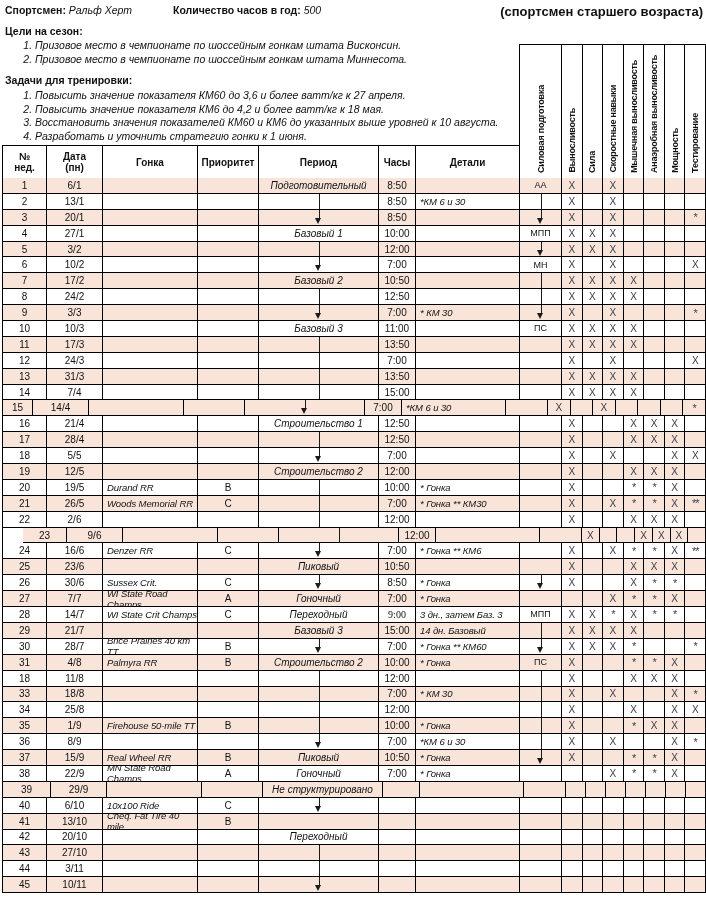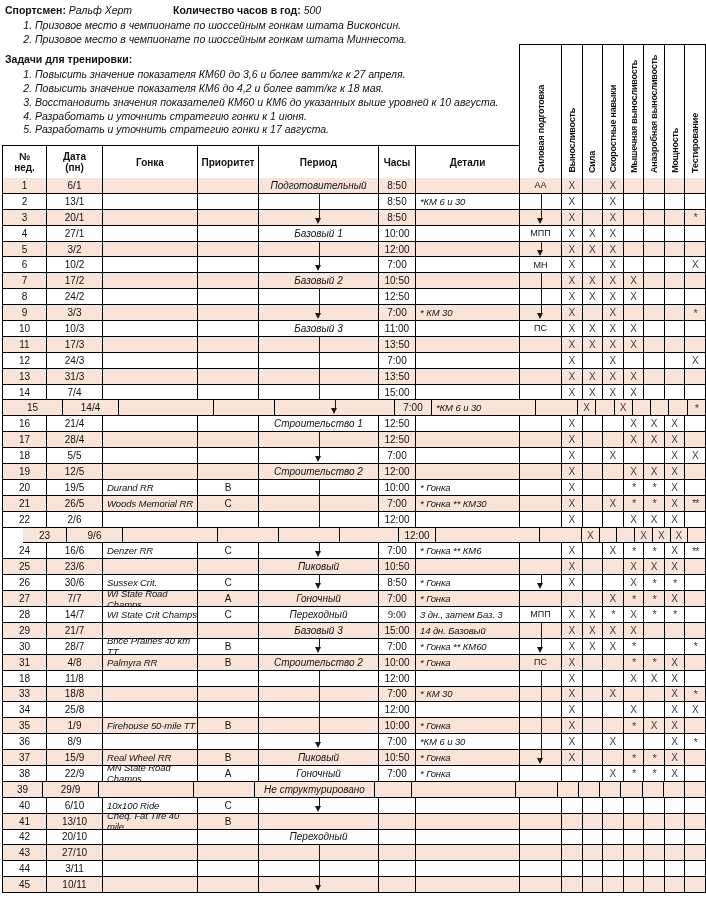--- a/index.html
+++ b/index.html
@@ -46,35 +46,37 @@
 
   <div class="info">
     <div style="position:relative;">
       <span class="b">Спортсмен:</span>
       <span class="i">Ральф Херт</span>
       <span class="hoursline">
         <span class="b">Количество часов в год:</span>
         <span class="i">500</span>
       </span>
     </div>
+    <div class="goals-head">Цели на сезон:</div>
     <ol id="goals-list">
         <li>Призовое место в чемпионате по шоссейным гонкам штата Висконсин.</li>
         <li>Призовое место в чемпионате по шоссейным гонкам штата Миннесота.</li>
       </ol>
     <div class="tasks-head">Задачи для тренировки:</div>
     <ol id="tasks-list">
         <li>Повысить значение показателя КМ60 до 3,6 и более ватт/кг к 27 апреля.</li>
         <li>Повысить значение показателя КМ6 до 4,2 и более ватт/кг к 18 мая.</li>
         <li>Восстановить значения показателей КМ60 и КМ6 до указанных выше уровней к 10 августа.</li>
         <li>Разработать и уточнить стратегию гонки к 1 июня.</li>
         <li>Разработать и уточнить стратегию гонки к 17 августа.</li>
       </ol>
   </div>
 
   <div class="title">
+    <div>(спортсмен старшего возраста)</div>
   </div>
 
   <div class="lhead" id="lhead">
       <div class="hcell" style="width: 44px;">№
 нед.</div>
       <div class="hcell" style="width: 56px;">Дата
 (пн)</div>
       <div class="hcell" style="width: 95px;">Гонка</div>
       <div class="hcell" style="width: 61px;">Приоритет</div>
       <div class="hcell" style="width: 120px;">Период</div>
@@ -378,21 +380,21 @@
         <div class="cell str" style="width: 42px;"></div>
         <div class="cell mark">X</div>
         <div class="cell mark">X</div>
         <div class="cell mark">X</div>
         <div class="cell mark">X</div>
         <div class="cell mark"></div>
         <div class="cell mark"></div>
         <div class="cell mark"></div>
       </div>
       <div class="row pink">
-        <div class="cell num" style="width: 60px;">15</div>
+        <div class="cell num" style="width: 30px;">15</div>
         <div class="cell date" style="width: 56px;">14/4</div>
         <div class="cell race" style="width: 95px;"></div>
         <div class="cell prio" style="width: 61px;"></div>
         <div class="cell period" style="width: 120px;">
           <div class="stem"></div>
           <div class="tri"></div>
         </div>
         <div class="cell hours" style="width: 37px;">7:00</div>
         <div class="cell det" style="width: 104px;">*КМ 6 и 30</div>
         <div class="cell str" style="width: 42px;"></div>
@@ -843,21 +845,21 @@
         <div class="cell str" style="width: 42px;"></div>
         <div class="cell mark"></div>
         <div class="cell mark"></div>
         <div class="cell mark">X</div>
         <div class="cell mark ast">*</div>
         <div class="cell mark ast">*</div>
         <div class="cell mark">X</div>
         <div class="cell mark"></div>
       </div>
       <div class="row pink">
-        <div class="cell num" style="width: 40px;">39</div>
+        <div class="cell num" style="width: 48px;">39</div>
         <div class="cell date" style="width: 56px;">29/9</div>
         <div class="cell race" style="width: 95px;"></div>
         <div class="cell prio" style="width: 61px;"></div>
         <div class="cell period" style="width: 120px;">Не структурировано</div>
         <div class="cell hours" style="width: 37px;"></div>
         <div class="cell det" style="width: 104px;"></div>
         <div class="cell str" style="width: 42px;"></div>
         <div class="cell mark"></div>
         <div class="cell mark"></div>
         <div class="cell mark"></div>

